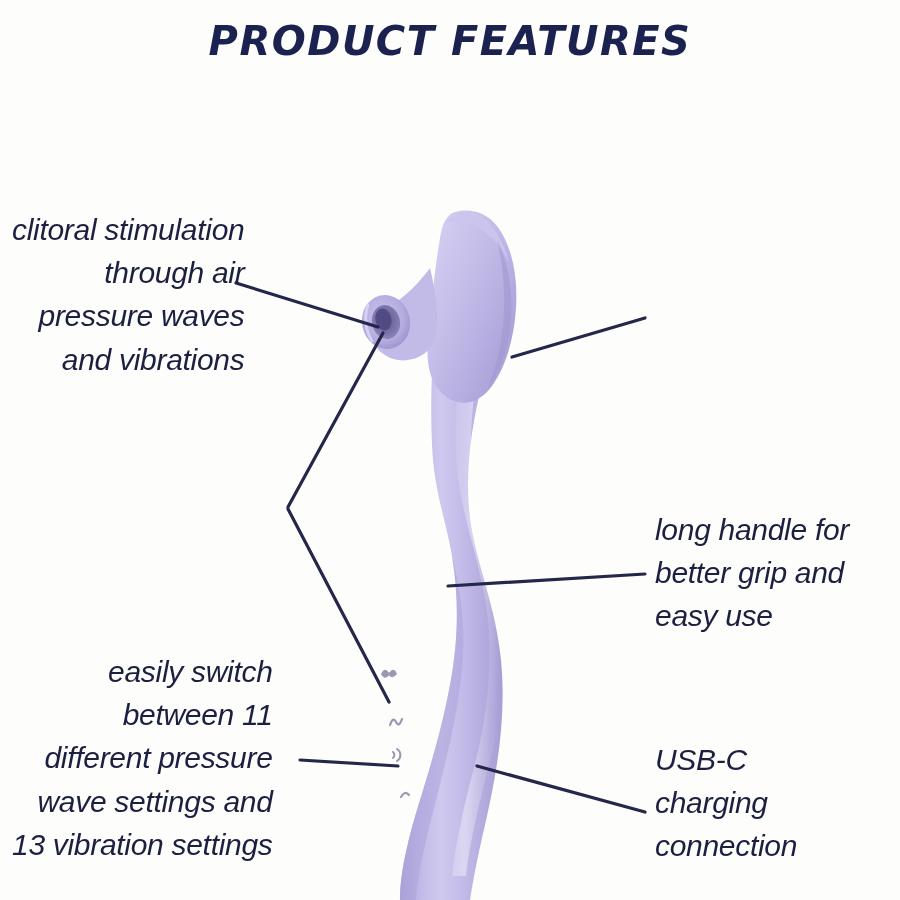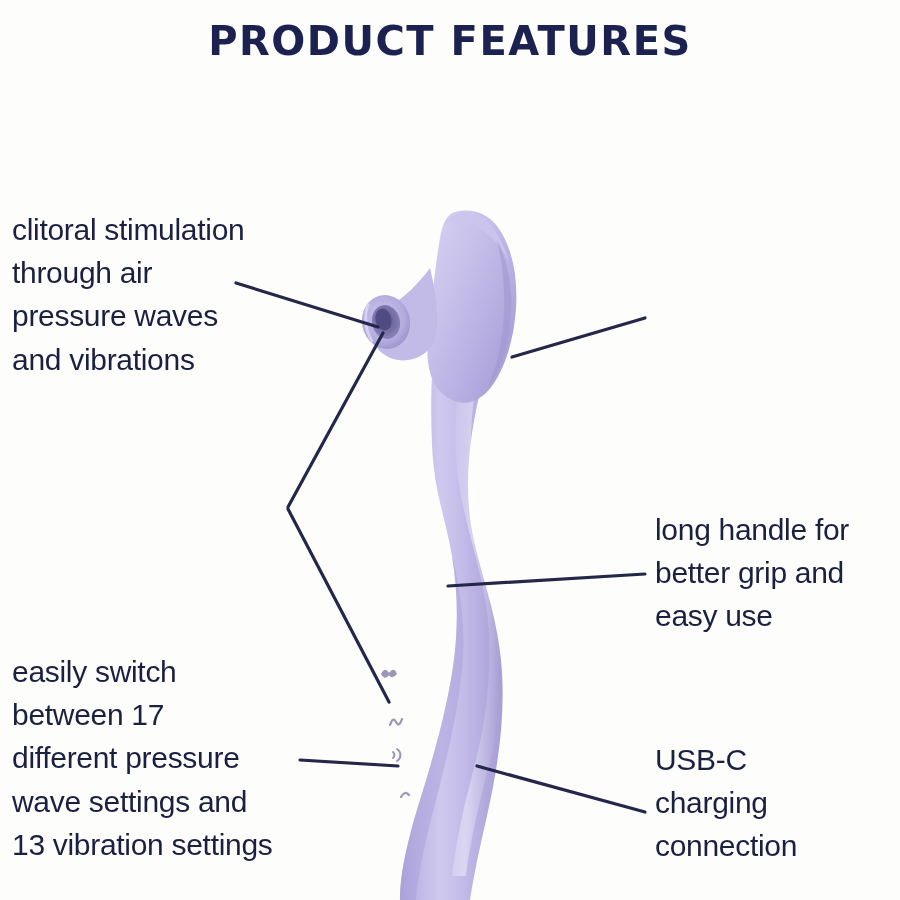--- a/index.html
+++ b/index.html
@@ -8,20 +8,21 @@
     padding: 0;
     background: #ffffff;
   }
   #page {
     position: relative;
     width: 900px;
     height: 900px;
     background: #fdfdfc;
     overflow: hidden;
     font-family: "Liberation Sans", sans-serif;
+    font-style: italic;
   }
 
   
   #page-title {
     position: absolute;
     top: 18px;
     left: 0;
     width: 900px;
     text-align: center;
     font-family: "DejaVu Sans", sans-serif;
@@ -36,21 +37,21 @@
   .feature-text {
     position: absolute;
     color: #1c2040;
     font-family: "Liberation Sans", sans-serif;
     font-weight: 400;
     font-size: 30px;
     line-height: 1.44;
     letter-spacing: -0.3px;
     white-space: pre-line;
   }
-  .feature-left  { text-align: left; left: 12px; }
+  .feature-left  { text-align: right; left: 12px; }
   .feature-right { text-align: left; left: 655px; }
 
   #feature-clitoral  { top: 208px; }
   #feature-motors    { top: 468px; }
   #feature-settings  { top: 650px; }
   #feature-silicone  { top: 250px; }
   #feature-handle    { top: 508px; }
   #feature-usb       { top: 738px; }
 
   
@@ -217,21 +218,21 @@
 
   <div id="page-title">PRODUCT FEATURES</div>
 
   <div class="feature-text feature-left" id="feature-clitoral">clitoral stimulation
 through air
 pressure waves
 and vibrations</div>
 
 
   <div class="feature-text feature-left" id="feature-settings">easily switch
-between 17
+between 11
 different pressure
 wave settings and
 13 vibration settings</div>
 
 
   <div class="feature-text feature-right" id="feature-usb">USB-C
 charging
 connection</div>
 
   <div class="feature-text feature-right" id="feature-handle">long handle for

